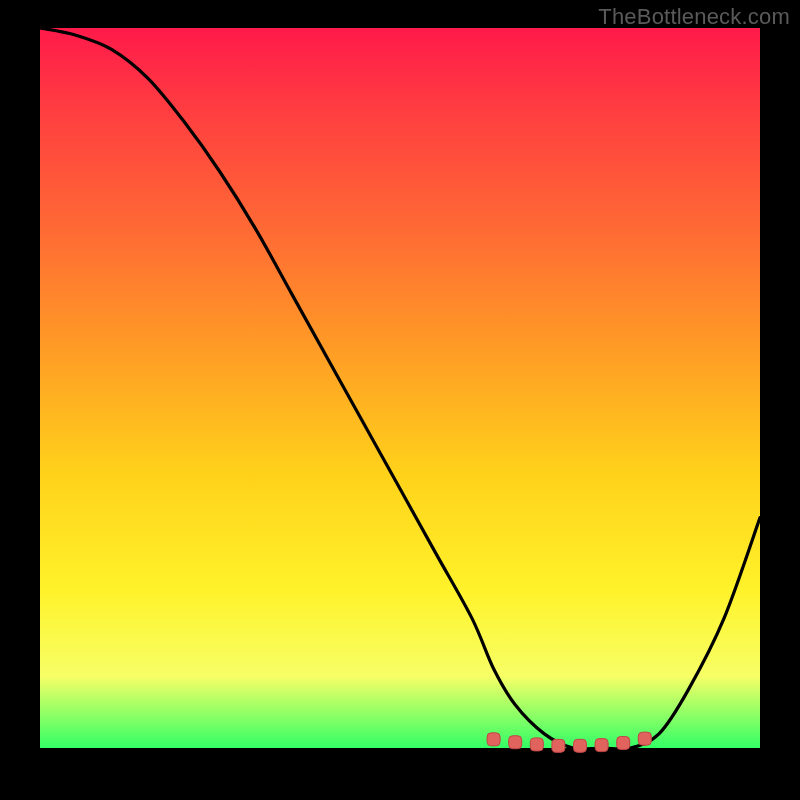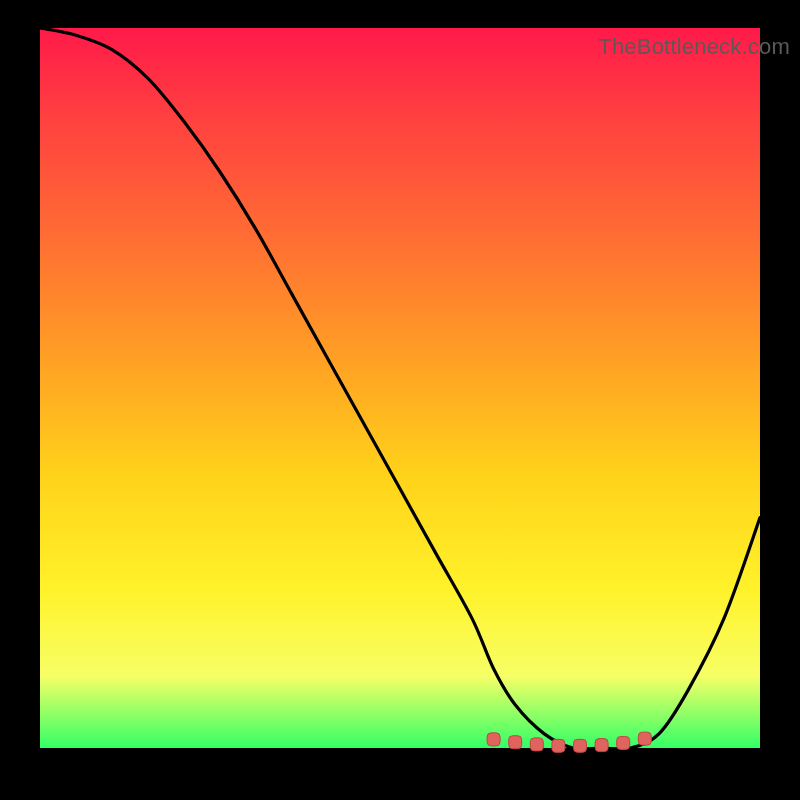--- a/index.html
+++ b/index.html
@@ -18,21 +18,20 @@
   }
   .watermark {
     position: absolute;
     top: 4px;
     right: 10px;
     color: #5a5a5a;
     font-size: 22px;
     font-weight: 500;
     letter-spacing: 0.2px;
     z-index: 5;
-    margin-top: 30px;
   }
   .plot-area {
     position: absolute;
     left: 40px;
     top: 28px;
     width: 720px;
     height: 720px;
     background: linear-gradient(to bottom,
       #ff1a4a 0%,
       #ff3f40 12%,

